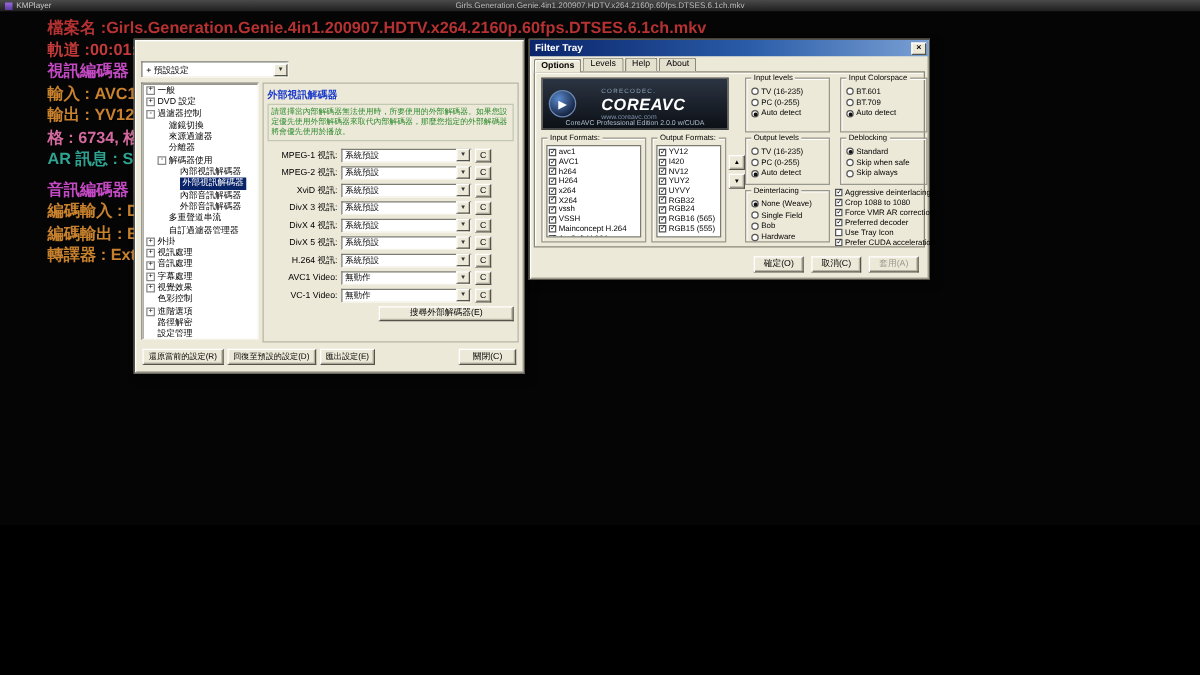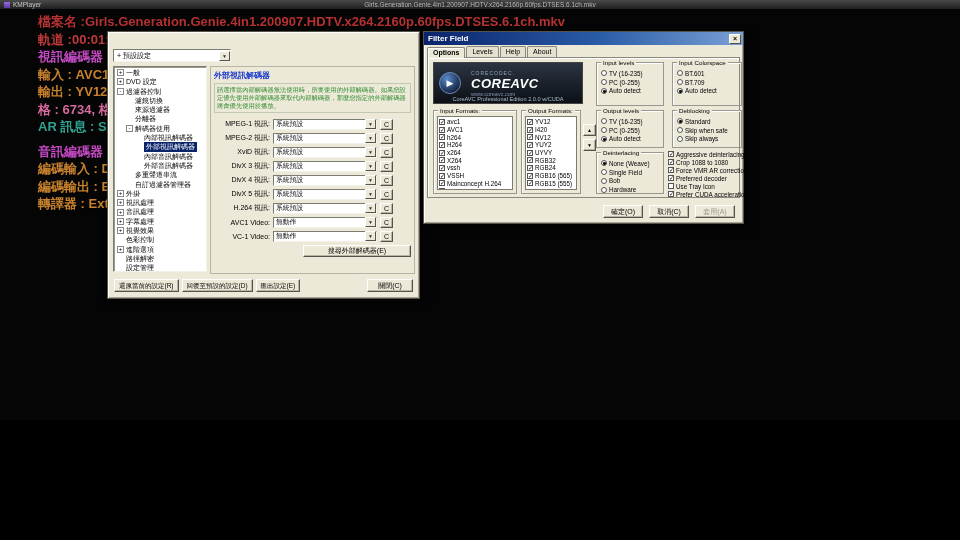--- a/index.html
+++ b/index.html
@@ -50,21 +50,21 @@
   .close-b{position:absolute;right:6px;bottom:6px;width:46px;height:13px;line-height:11px;font-size:7px;}
 
   
   .filter{left:423px;top:31px;width:321px;height:193px;z-index:12;}
   .tabs{position:absolute;left:3px;top:14px;display:flex;align-items:flex-end;z-index:2;}
   .tab{font-size:7px;padding:1px 5px 2px;background:#e4e1cf;border:1px solid #8a887a;border-bottom:none;margin-right:1px;border-radius:2px 2px 0 0;color:#000;}
   .tab.active{background:#ece9d8;font-weight:bold;position:relative;top:1px;box-shadow:inset 1px 1px 0 #fff;}
   .page{position:absolute;left:3px;top:25px;width:313px;height:141px;background:#ece9d8;border:1px solid #8a887a;box-shadow:inset 1px 1px 0 #fff;}
   .logo{position:absolute;left:5px;top:4px;width:150px;height:42px;background:linear-gradient(#2b3442,#0c1016);border:1px solid #444;display:flex;align-items:center;padding:3px 5px;}
   .logo-circle{width:22px;height:22px;border-radius:50%;background:radial-gradient(circle at 35% 30%,#5a8ad0,#16233f 75%);border:1px solid #6a8ab8;color:#fff;font-size:9px;line-height:21px;text-align:center;flex:none;}
-  .logo-text{margin-left:10px;color:#fff;}
+  .logo-text{margin-left:20px;color:#fff;}
   .l1{font-size:5px;letter-spacing:1px;color:#8fa2b8;}
   .l2{font-size:13px;font-weight:bold;font-style:italic;letter-spacing:.5px;}
   .l3{font-size:5.5px;color:#7e93ad;}
   .l4{position:absolute;left:0;right:0;bottom:1px;text-align:center;font-size:5.6px;color:#aebecd;}
   .group{position:absolute;border:1px solid #9a988c;box-shadow:inset 1px 1px 0 #fff;}
   .gl{position:absolute;top:-4px;left:4px;background:#ece9d8;font-size:6.2px;line-height:7px;padding:0 2px;white-space:nowrap;}
   .fmt-list{position:absolute;left:3px;right:3px;top:5px;bottom:3px;background:#fff;border:1px solid #7b7b6f;overflow:hidden;padding:1px 1px 0 1px;}
   .check-row{display:flex;align-items:center;gap:2px;height:7.7px;font-size:6.3px;white-space:nowrap;}
   .cb{width:6px;height:6px;background:#fff;border:1px solid #555;font-size:6px;line-height:5px;text-align:center;flex:none;}
   .check-row .cb::before{content:"✓";}
@@ -313,21 +313,21 @@
 
     <span class="btn pb">還原當前的設定(R)</span>
         <span class="btn pb">回復至預設的設定(D)</span>
         <span class="btn pb">匯出設定(E)</span>
       </div>
     <span class="btn close-b">關閉(C)</span>
   </div>
 
   <div class="win filter">
     <div class="tb tb-active">
-      <span>Filter Field</span>
+      <span>Filter Tray</span>
       <span class="xbtn">×</span>
     </div>
     <div class="tabs">
 
     <span class="tab active">Options</span>
         <span class="tab">Levels</span>
         <span class="tab">Help</span>
         <span class="tab">About</span>
       </div>
     <div class="page">

